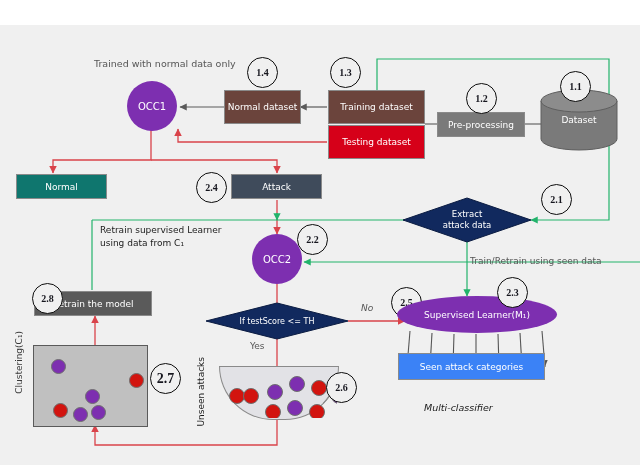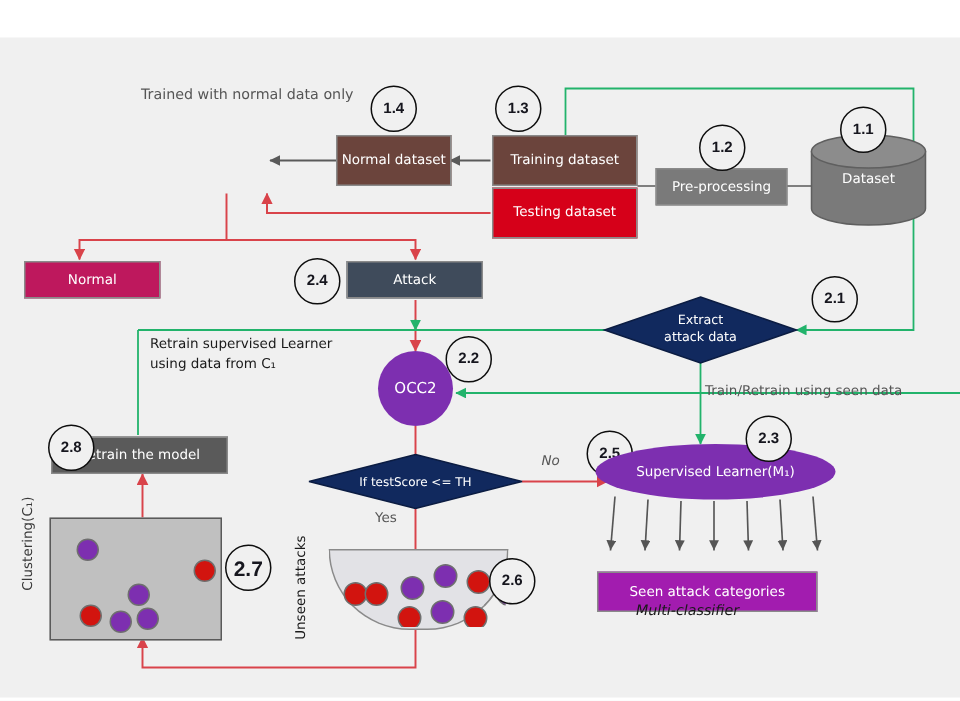--- a/index.html
+++ b/index.html
@@ -5,21 +5,21 @@
   html,body{margin:0;padding:0;background:#ffffff;}
   body{width:640px;height:467px;font-family:"DejaVu Sans",sans-serif;overflow:hidden;}
   #root{position:relative;width:640px;height:467px;}
   #canvas{position:absolute;left:0;top:0;width:640px;height:440px;background:#f0f0f0;margin-top:25px;}
   svg.layer{position:absolute;left:0;top:0;width:640px;height:440px;pointer-events:none;}
   .node{position:absolute;box-sizing:border-box;display:flex;align-items:center;justify-content:center;text-align:left;}
   .rect{border:1px solid #8a8a8a;color:#ffffff;}
   .lbl{position:absolute;color:#555555;}
   .badge{position:absolute;border:1.6px solid #0d0d0d;border-radius:50%;background:#f0f0f0;
          display:flex;align-items:center;justify-content:center;color:#16161e;font-weight:bold;
-         font-family:Liberation Sans, sans-serif;}
+         font-family:Liberation Serif, serif;}
   .circ{position:absolute;border-radius:50%;display:flex;align-items:center;justify-content:center;
         color:#ffffff;}
   .ell{position:absolute;border-radius:50%;display:flex;align-items:center;justify-content:center;color:#ffffff;}
   .vert{position:absolute;color:#3a3a3a;writing-mode:vertical-rl;transform:rotate(180deg);
         white-space:nowrap;}
   .caption{position:absolute;left:0;top:445px;width:640px;text-align:center;color:#555;
            font-family:"DejaVu Serif",serif;font-size:9px;}
   .dot{position:absolute;border-radius:50%;border:1px solid #6f6f6f;}
   .clusterbox{position:absolute;background:#c0c0c0;border:1.5px solid #5a5a5a;}
   .bowl{position:absolute;background:#e2e2e6;border:1.5px solid #8a8a8a;
@@ -111,22 +111,23 @@
 
     <div class="node rect" style="left:328px;top:65px;width:97px;height:34px;background:#6b443c;font-size:9px;">Training dataset</div>
     <div class="badge" style="left:330px;top:32px;width:29px;height:29px;font-size:10px;">1.3</div>
 
     <div class="node rect" style="left:328px;top:100px;width:97px;height:34px;background:#d60019;font-size:9px;">Testing dataset</div>
 
     <div class="node rect" style="left:224px;top:65px;width:77px;height:34px;background:#6b443c;font-size:9px;
                 line-height:11px;flex-direction:column;">Normal dataset</div>
     <div class="badge" style="left:247px;top:32px;width:29px;height:29px;font-size:10px;">1.4</div>
 
+    <div class="circ" style="left:127px;top:56px;width:50px;height:50px;background:#7d2fb0;font-size:10px;">OCC1</div>
 
-    <div class="node rect" style="left:16px;top:149px;width:91px;height:25px;background:#be185d;font-size:9px;">Normal</div>
+    <div class="node rect" style="left:16px;top:149px;width:91px;height:25px;background:#0f766e;font-size:9px;">Normal</div>
 
     <div class="node rect" style="left:231px;top:149px;width:91px;height:25px;background:#3f4b5b;font-size:9px;">Attack</div>
     <div class="badge" style="left:196px;top:147px;width:29px;height:29px;font-size:10px;">2.4</div>
 
     <div class="node" style="left:425px;top:182px;width:84px;height:26px;color:#fff;font-size:8.5px;
                 flex-direction:column;line-height:11px;">
       <span>Extract</span>
       <span>attack data</span>
     </div>
     <div class="badge" style="left:541px;top:159px;width:29px;height:29px;font-size:10px;">2.1</div>
@@ -142,21 +143,21 @@
     <div class="badge" style="left:297px;top:199px;width:29px;height:29px;font-size:10px;">2.2</div>
 
     <div class="node" style="left:212px;top:288px;width:130px;height:16px;color:#fff;font-size:8px;">If testScore &lt;= TH</div>
     <div class="lbl" style="left:250px;top:316px;font-size:9px;">Yes</div>
     <div class="lbl" style="left:361px;top:278px;font-size:9px;font-style:italic;">No</div>
     <div class="badge" style="left:391px;top:262px;width:29px;height:29px;font-size:10px;">2.5</div>
 
     <div class="ell" style="left:397px;top:271px;width:160px;height:37px;background:#7d2fb0;font-size:9px;">Supervised Learner(M₁)</div>
     <div class="badge" style="left:497px;top:252px;width:29px;height:29px;font-size:10px;">2.3</div>
 
-    <div class="node rect" style="left:398px;top:356px;width:147px;height:27px;background:#a21caf;font-size:9px;">Seen attack categories</div>
+    <div class="node rect" style="left:398px;top:328px;width:147px;height:27px;background:#3b82f6;font-size:9px;">Seen attack categories</div>
     <div class="lbl" style="left:424px;top:377px;font-size:9.5px;color:#1a1a1a;font-style:italic;">Multi-classifier</div>
 
     <div class="node rect" style="left:34px;top:266px;width:118px;height:25px;background:#5a5a5a;font-size:9px;">Retrain the model</div>
     <div class="badge" style="left:32px;top:258px;width:29px;height:29px;font-size:10px;">2.8</div>
 
     <div class="clusterbox" style="left:33px;top:320px;width:113px;height:80px;"></div>
     <div class="vert" style="left:14px;top:306px;font-size:9px;">Clustering(C₁)</div>
     <div class="badge" style="left:150px;top:338px;width:29px;height:29px;font-size:14px;">2.7</div>
     <div id="cluster-dots" style="position:absolute;left:33px;top:320px;width:113px;height:80px;overflow:hidden;">
         <div class="dot" style="left: 18px; top: 14px; width: 13px; height: 13px; background: rgb(125, 47, 176);"></div>

